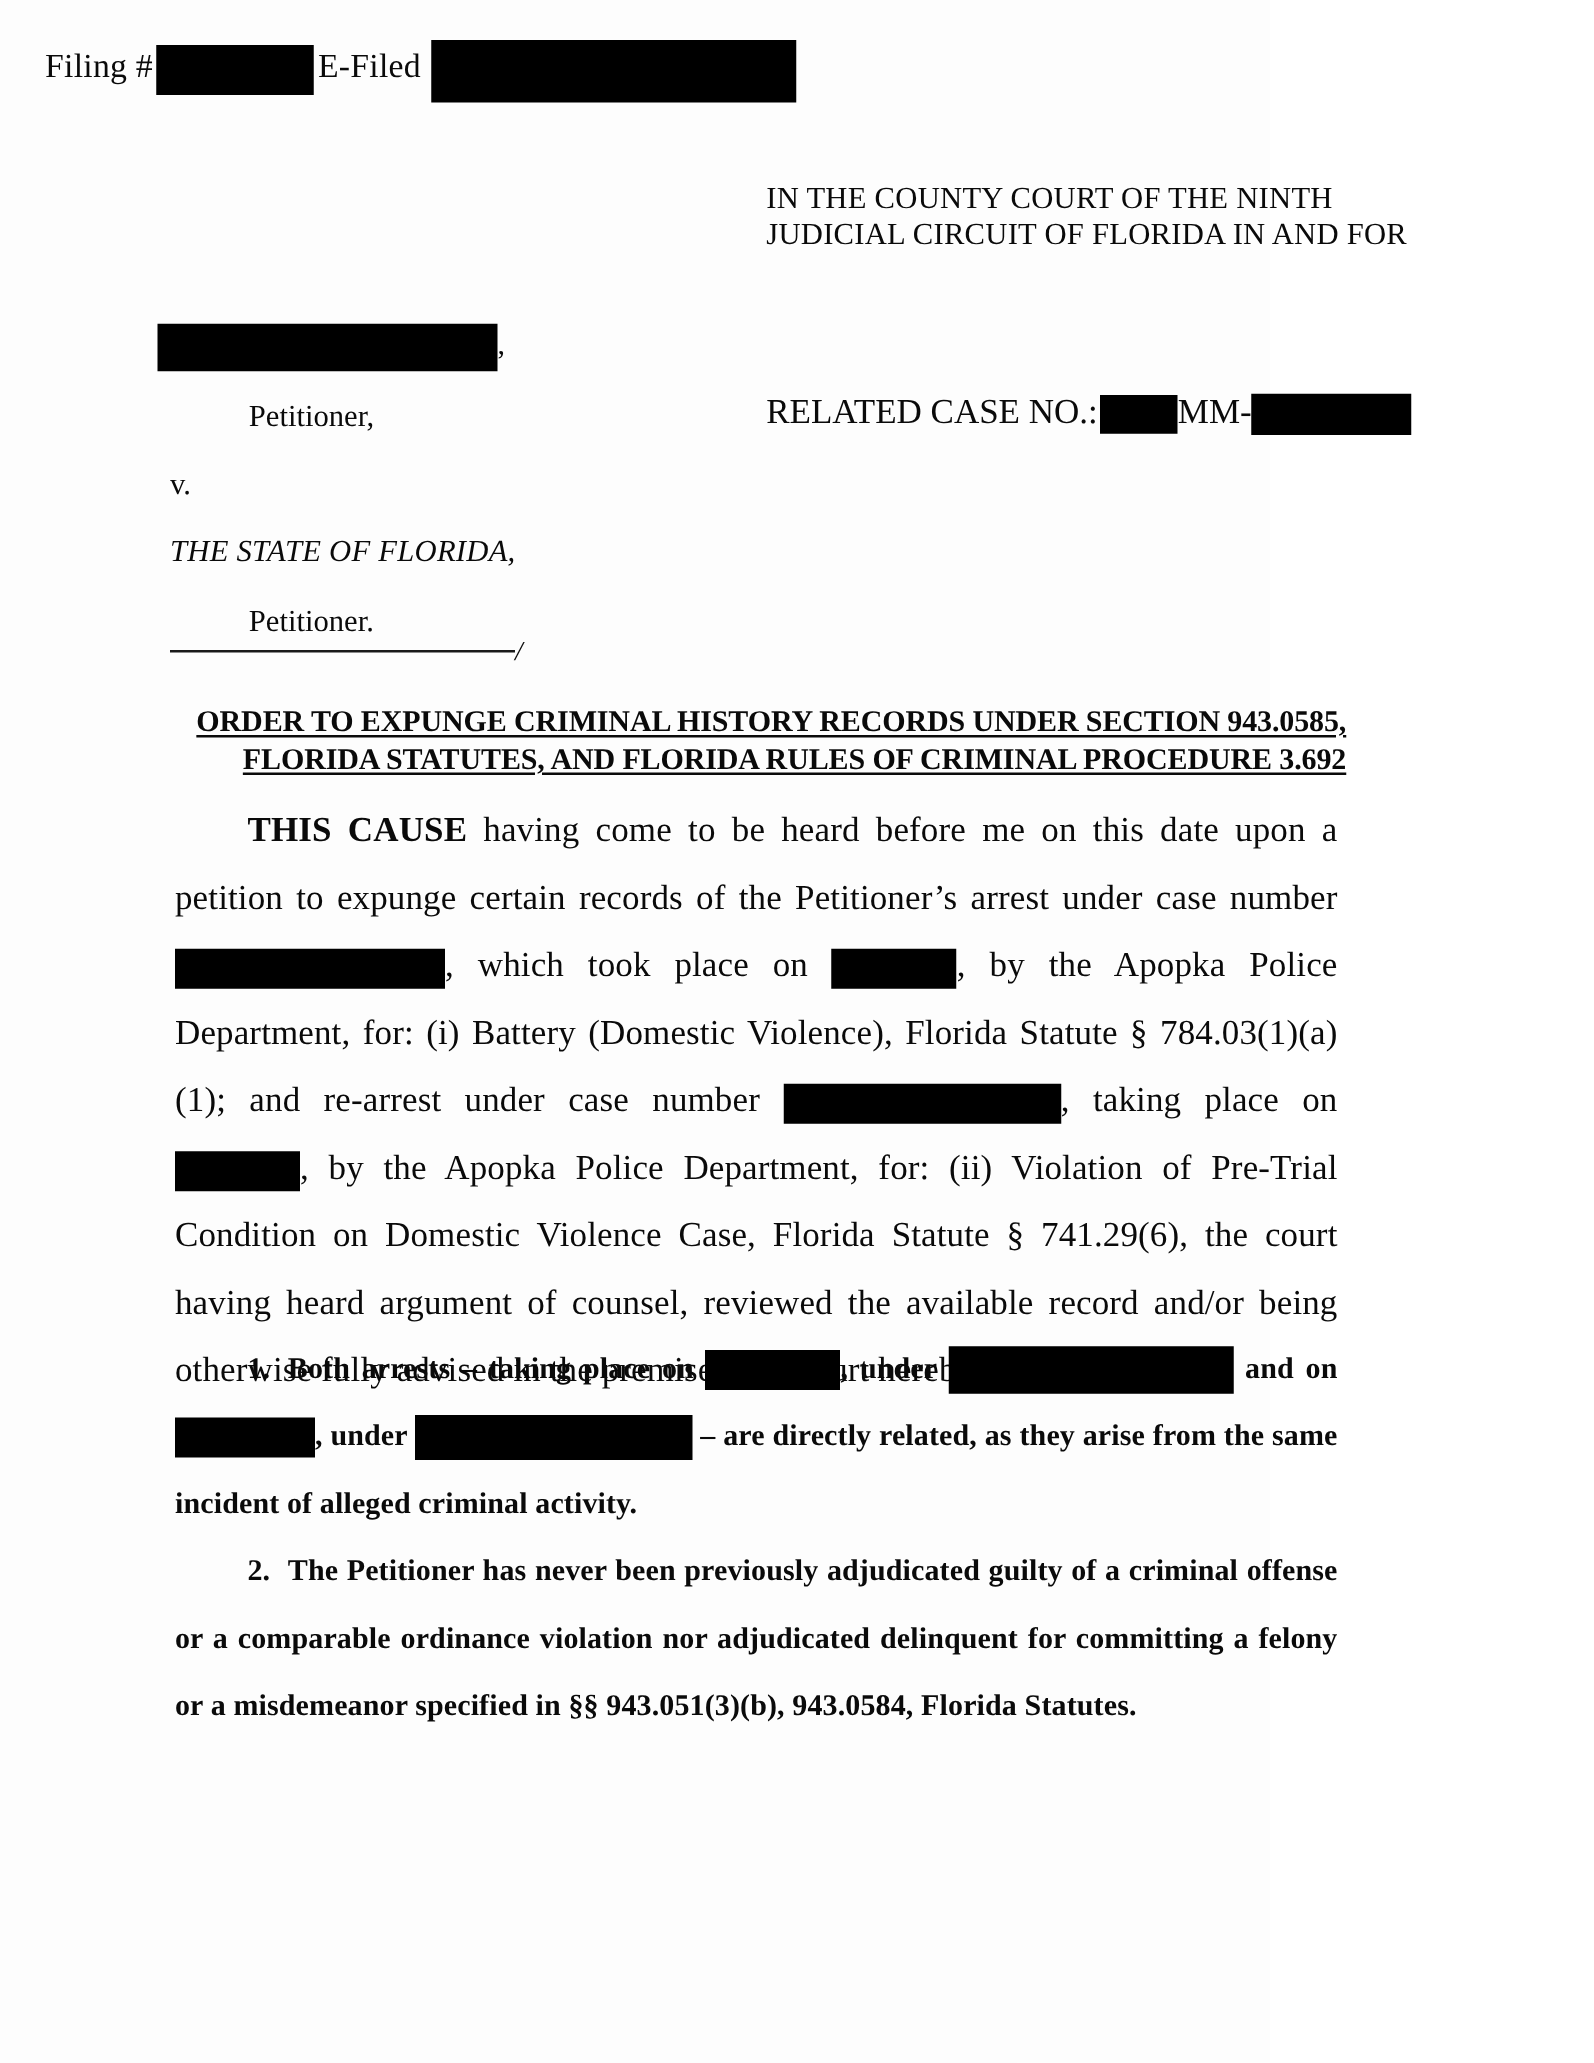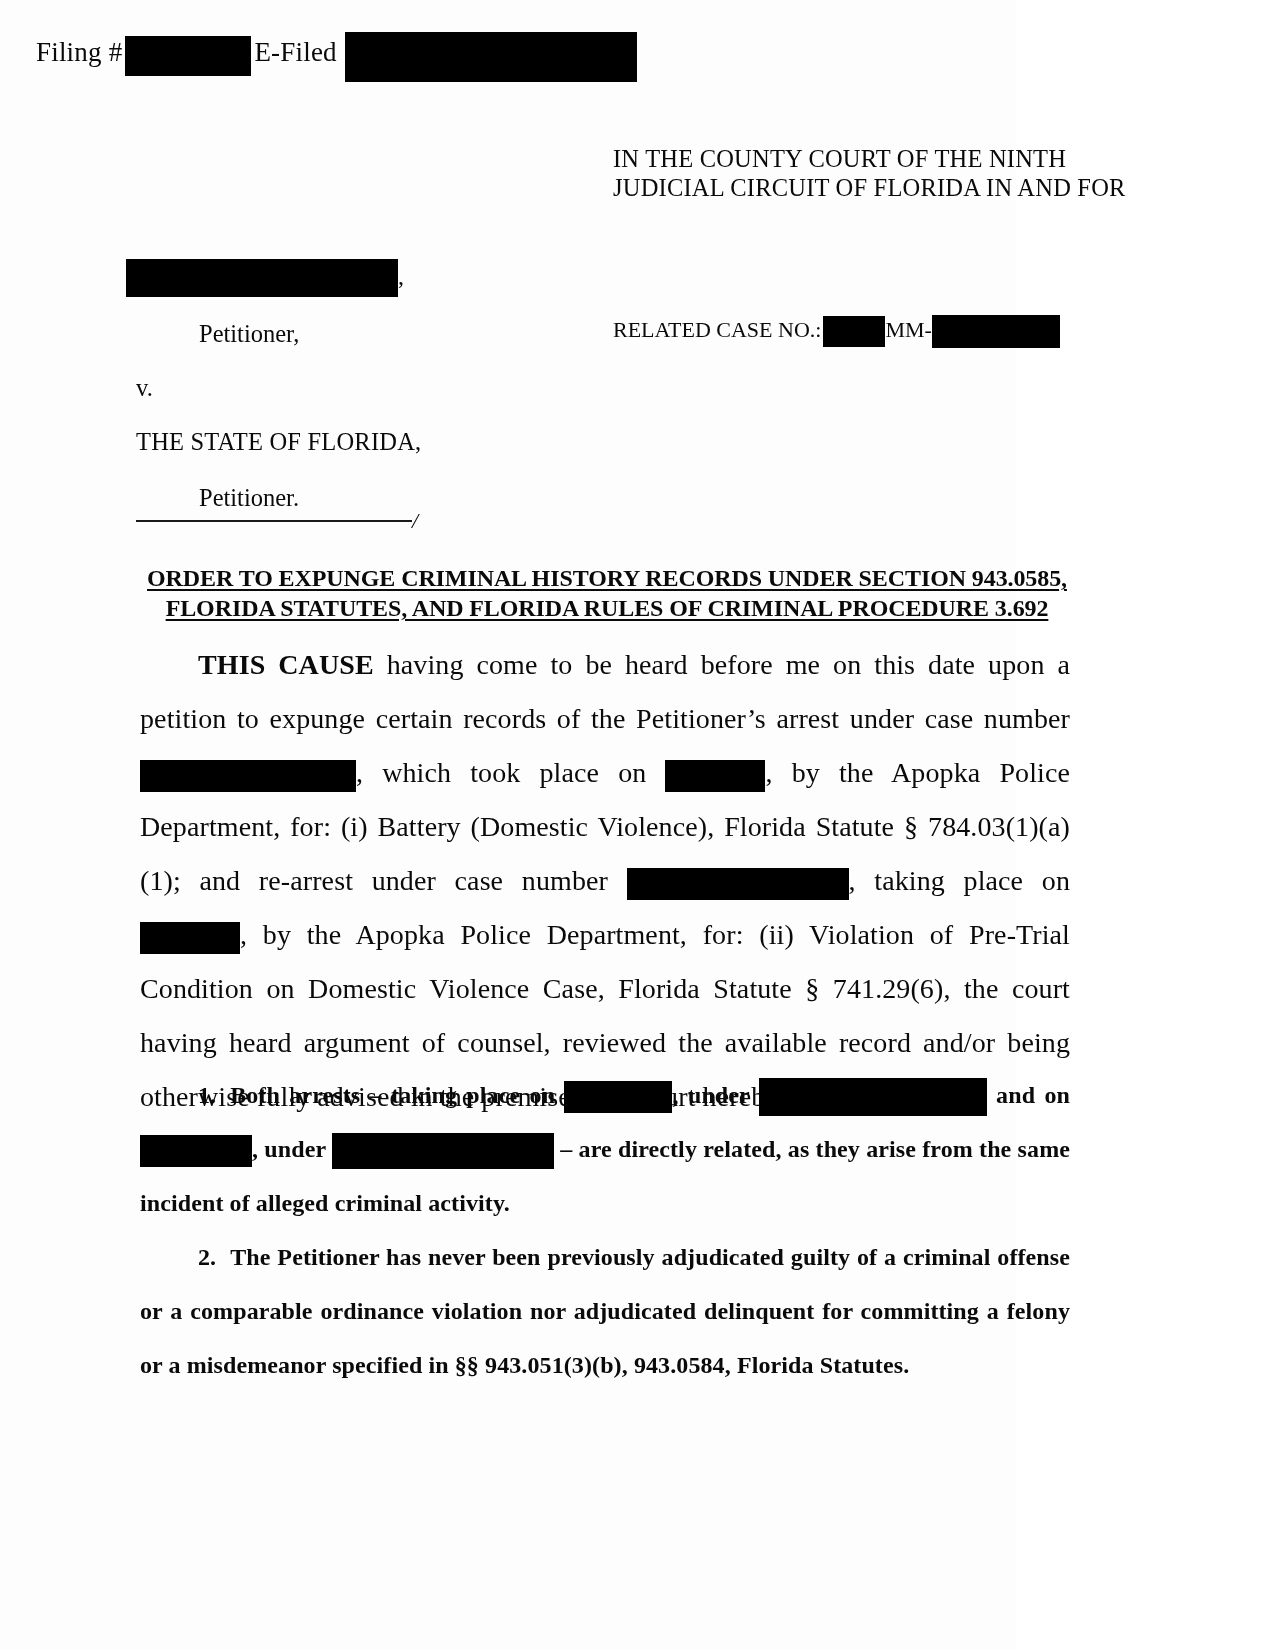--- a/index.html
+++ b/index.html
@@ -67,21 +67,21 @@
     line-height: 30px;
     white-space: nowrap;
   }
   .case-no .redact.a { width: 63px; height: 31px; margin-left: 2px;}
   .case-no .redact.b { width: 129px; height: 35px; }
 
   .rel-case-no {
     position: absolute;
     top: 315px;
     left: 613px;
-    font-size: 22px;
+    font-size: 28px;
     line-height: 30px;
     white-space: nowrap;
   }
   .rel-case-no .redact.a { width: 62px; height: 31px; margin-left: 2px;}
   .rel-case-no .redact.b { width: 128px; height: 33px; }
 
   
   .party-name {
     position: absolute;
     top: 259px;
@@ -102,20 +102,21 @@
     top: 374px;
     left: 136px;
     font-size: 24.5px;
   }
   .state-label {
     position: absolute;
     top: 428px;
     left: 136px;
     font-size: 24.5px;
     letter-spacing: 0.2px;
+    font-style: italic;
   }
   .respondent-label {
     position: absolute;
     top: 484px;
     left: 199px;
     font-size: 24.5px;
   }
   .caption-rule {
     position: absolute;
     top: 520px;
@@ -133,21 +134,21 @@
 
   
   .order-title {
     position: absolute;
     top: 563px;
     left: 137px;
     width: 940px;
     font-size: 24px;
     line-height: 30px;
     font-weight: bold;
-    text-align: center;
+    text-align: right;
     letter-spacing: -0.1px;
   }
   .order-title .tl {
     display: block;
     text-decoration: underline;
     text-underline-offset: 3px;
   }
 
   
   .body-block {

